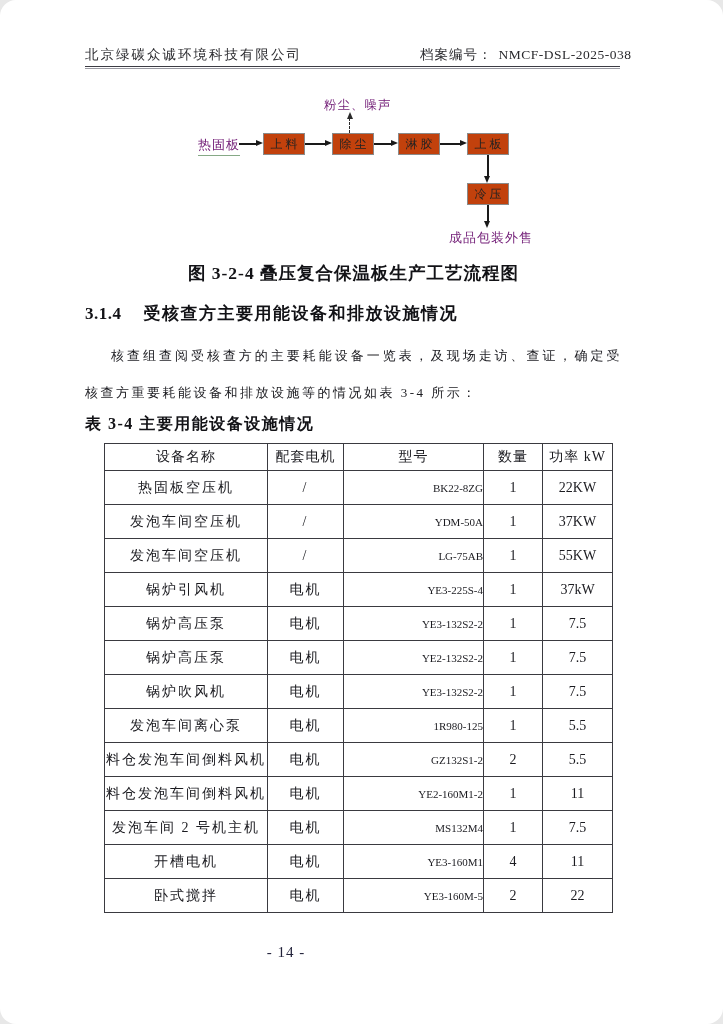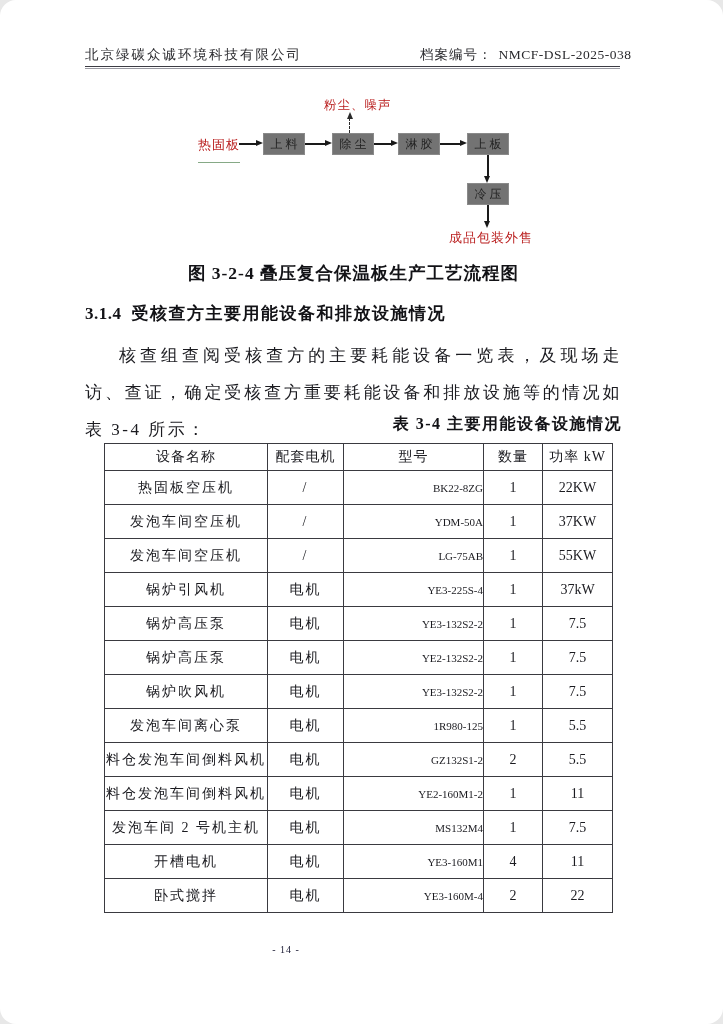--- a/index.html
+++ b/index.html
@@ -33,27 +33,27 @@
     border-top: 1.6px solid #3c3c44;
     border-bottom: 0.8px solid #9a9aa2;
   }
 
   
   .fc { position: absolute; left: 0; top: 0; width: 723px; height: 260px; }
   .fc-box {
     position: absolute;
     width: 42px; height: 22px;
     border: 1px solid #8a8a8a;
-    background: #737373;
+    background: #c2410c;
     font-size: 12px; color: #222;
     display: flex; align-items: center; justify-content: center;
     white-space: nowrap;
   }
-  .fc-label { position: absolute; font-size: 13px; color: #b91c1c; white-space: nowrap; letter-spacing: 1px; }
-  .fc-label.underlined { border-bottom: 1.4px solid #86a986; padding-bottom: 8px; font-family: Liberation Serif, serif; }
+  .fc-label { position: absolute; font-size: 13px; color: #701a75; white-space: nowrap; letter-spacing: 1px; }
+  .fc-label.underlined { border-bottom: 1.4px solid #86a986; padding-bottom: 1px; font-family: Liberation Serif, serif; }
   .h-line { position: absolute; height: 1.6px; background: #1a1a1a; }
   .h-head {
     position: absolute; width: 0; height: 0;
     border-left: 7px solid #1a1a1a;
     border-top: 3.6px solid transparent;
     border-bottom: 3.6px solid transparent;
   }
   .v-line { position: absolute; width: 1.6px; background: #1a1a1a; }
   .v-head-down {
     position: absolute; width: 0; height: 0;
@@ -73,29 +73,29 @@
   .fig-caption {
     position: absolute; left: 85px; top: 261px; width: 537px;
     text-align: center; font-size: 17.5px; font-weight: bold; color: #121216;
     letter-spacing: 1px;
   }
   .sec-heading {
     position: absolute; left: 85px; top: 302px; width: 560px;
     font-size: 17px; font-weight: bold; color: #121216;
     letter-spacing: 1.5px; white-space: nowrap;
   }
-  .sec-heading .sec-num { letter-spacing: 0.5px; margin-right: 10px; }
+  .sec-heading .sec-num { letter-spacing: 0.5px; margin-right: 22px; }
   .body-par {
     position: absolute; left: 85px; top: 337px; width: 537px;
-    font-size: 17px; line-height: 37px; color: #1b1b20;
+    font-size: 13px; line-height: 37px; color: #1b1b20;
     letter-spacing: 2.5px; text-align: justify; text-indent: 2em;
   }
   .tbl-caption {
     position: absolute; left: 85px; top: 414px; width: 537px;
-    text-align: right; font-size: 16px; font-weight: bold; color: #121216;
+    text-align: left; font-size: 16px; font-weight: bold; color: #121216;
     letter-spacing: 1.5px;
   }
 
   
   .eq-table {
     position: absolute; left: 104px; top: 443px; width: 508px;
     border-collapse: collapse; table-layout: fixed;
   }
   .eq-table th, .eq-table td {
     border: 1px solid #3a3a40;
@@ -104,21 +104,21 @@
     overflow: hidden; white-space: nowrap;
   }
   .eq-table th { height: 27px; font-weight: normal; letter-spacing: 1px; }
   .eq-table td { height: 34px; }
   .eq-table td:nth-child(1), .eq-table td:nth-child(2) { letter-spacing: 2px; }
   .eq-table td:nth-child(3) { font-size: 11px; text-align: right; }
 
   
   .page-num {
     position: absolute; left: 0; top: 944px; width: 572px;
-    text-align: center; font-size: 10px; color: #22223a; letter-spacing: 1px;
+    text-align: center; font-size: 15px; color: #22223a; letter-spacing: 1px;
   }
 </style>
 </head>
 <body>
 
 <div class="page">
 
   <div class="hdr-company">北京绿碳众诚环境科技有限公司</div>
   <div class="hdr-right">
     <span>档案编号：</span><span class="val">NMCF-DSL-2025-038</span>
@@ -272,21 +272,21 @@
         <tr>
           <td>开槽电机</td>
           <td>电机</td>
           <td>YE3-160M1</td>
           <td>4</td>
           <td>11</td>
         </tr>
         <tr>
           <td>卧式搅拌</td>
           <td>电机</td>
-          <td>YE3-160M-4</td>
+          <td>YE3-160M-5</td>
           <td>2</td>
           <td>22</td>
         </tr>
       </tbody>
   </table>
 
   <div class="page-num">- 14 -</div>
 
 </div>
 

